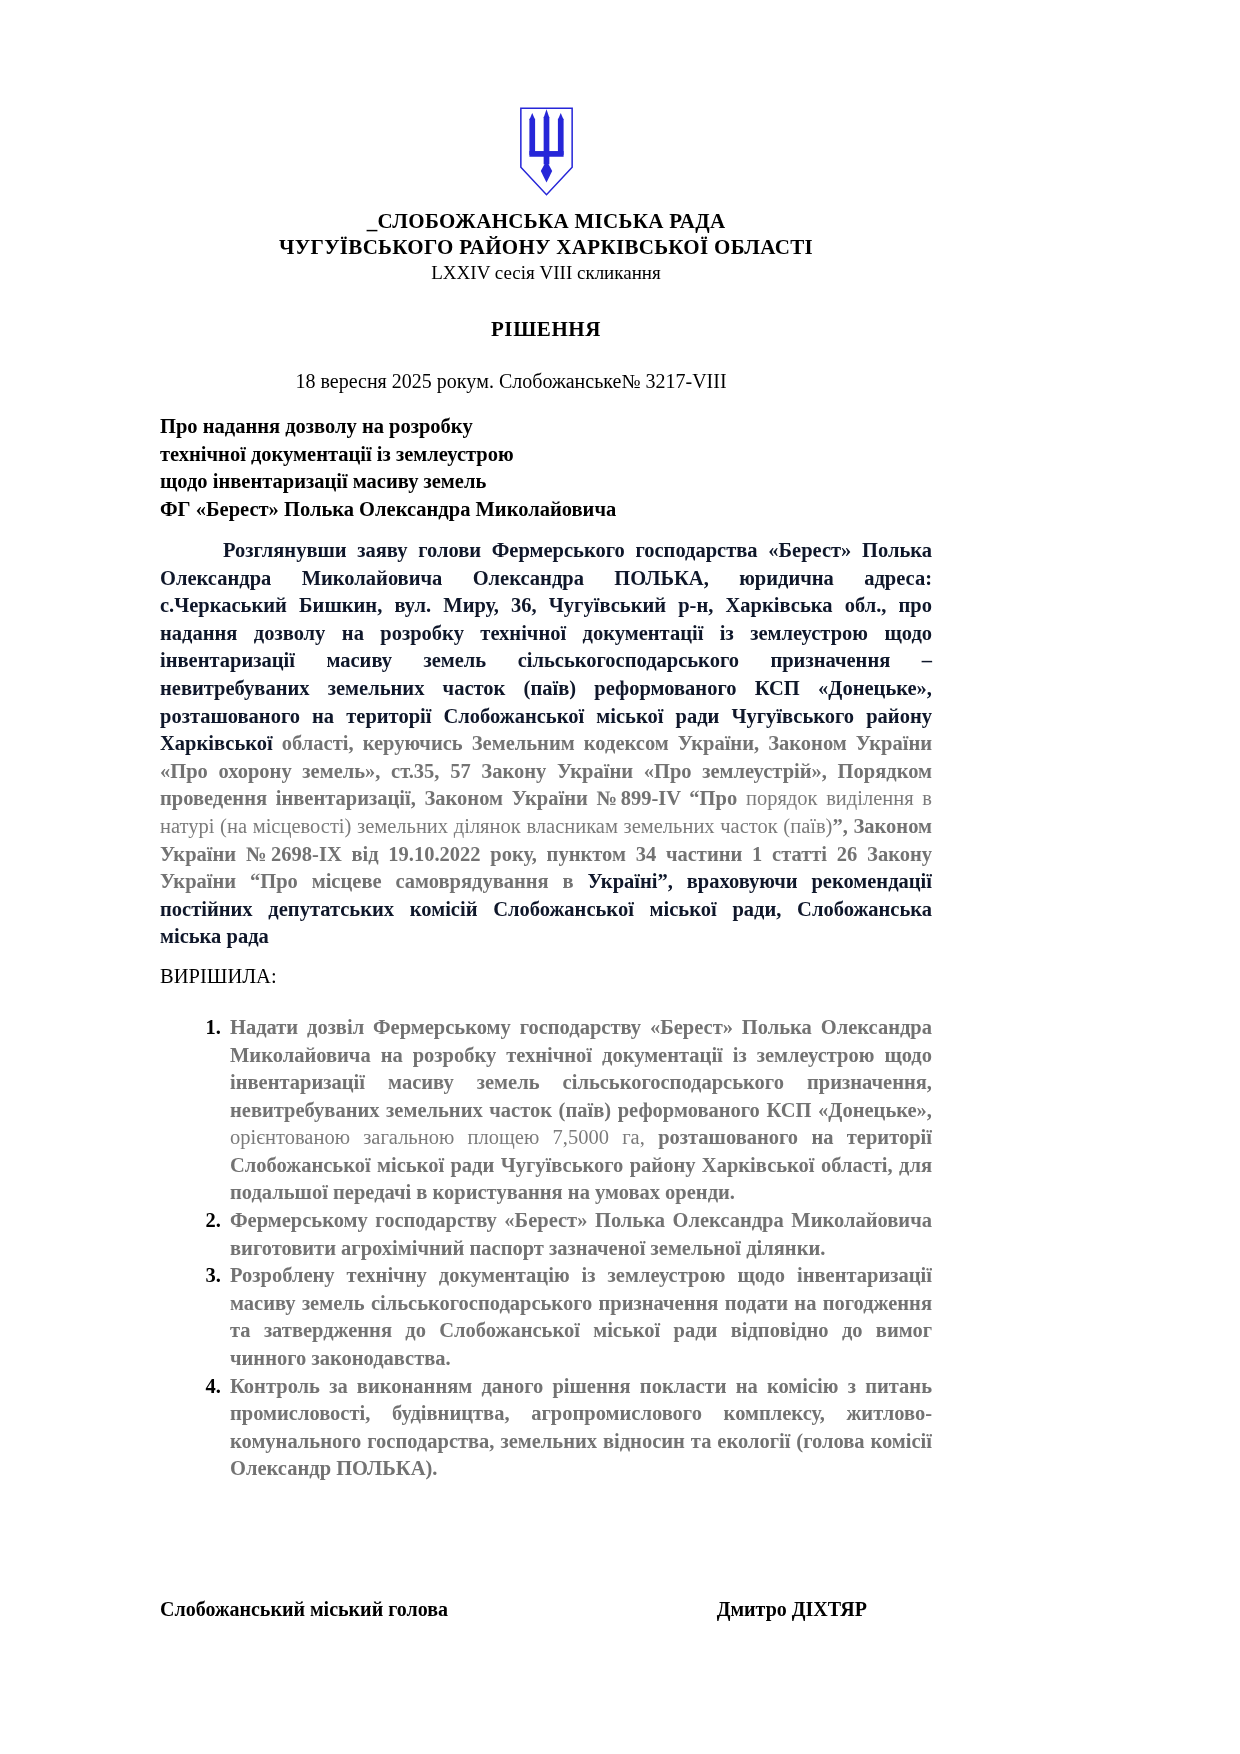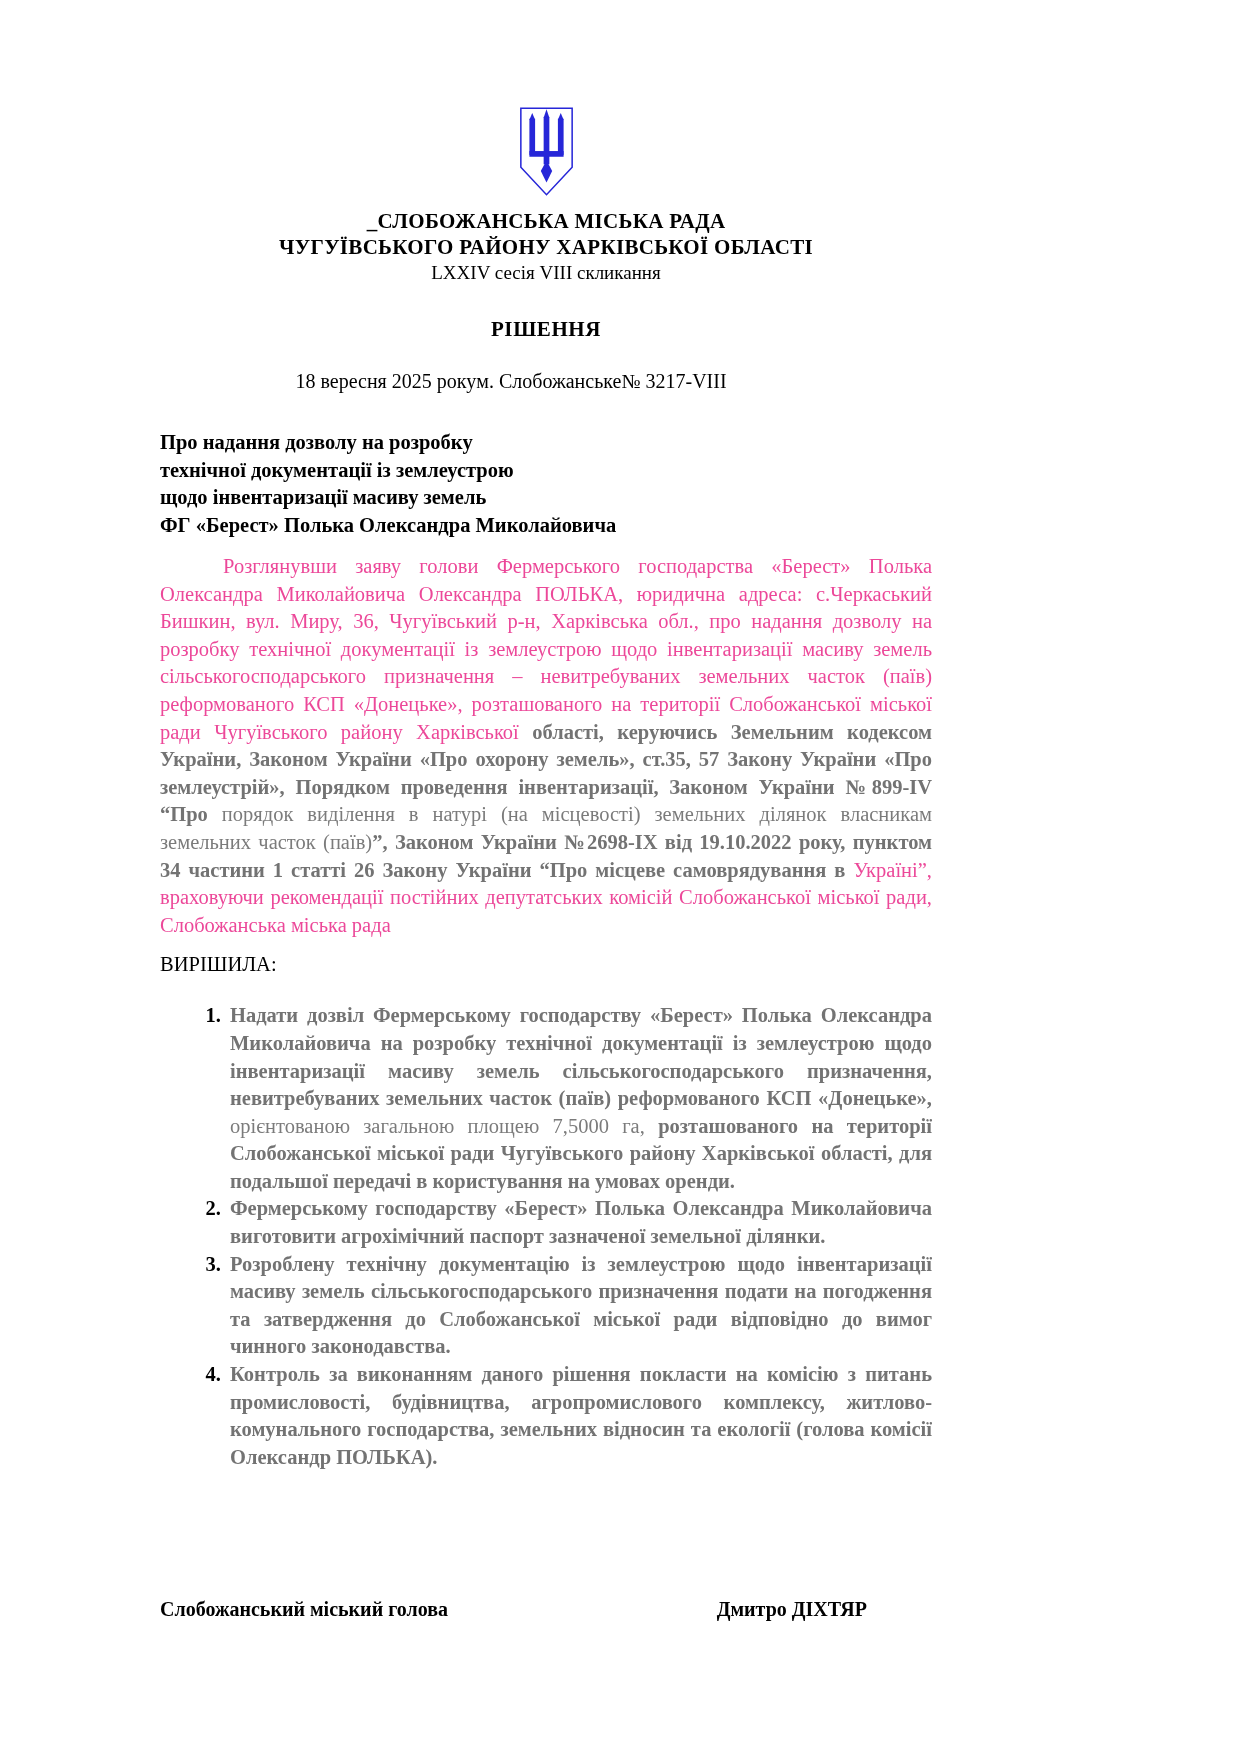--- a/index.html
+++ b/index.html
@@ -51,21 +51,21 @@
   .meta-row {
     display: flex;
     justify-content: center;
     align-items: baseline;
     margin-top: 28px;
     padding-left: 15px;
     padding-right: 85px;
     font-size: 20px;
   }
   .subject {
-    margin-top: 36px;
+    margin-top: 20px;
     font-weight: bold;
     font-size: 20.5px;
     line-height: 27.5px;
   }
   .preamble {
     margin: 14px 0 0 0;
     font-size: 20.5px;
     line-height: 27.6px;
     text-align: justify;
     text-indent: 63px;
@@ -79,21 +79,21 @@
     margin: 24px 0 8px 0;
     padding-left: 66px;
     font-size: 20.5px;
     line-height: 27.6px;
     font-weight: bold;
     text-align: justify;
   }
   ol.resolutions li {
     padding-left: 4px;
   }
-  .run-regular { font-weight: normal; color: #ec4899; }
+  .run-regular { font-weight: bold; color: #0f172a; }
   .run-bold    { font-weight: bold;   color: #737373; }
   .run-gray    { font-weight: normal; color: #7b7b7b; }
   .signature {
     position: absolute;
     top: 1598px;
     left: 160px;
     right: 265px;
     display: flex;
     justify-content: space-between;
     font-weight: bold;

